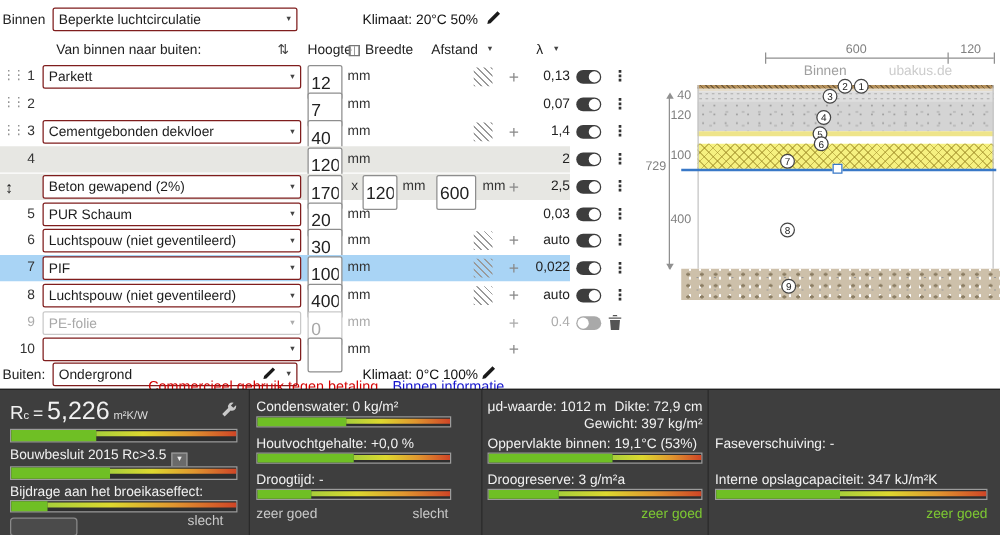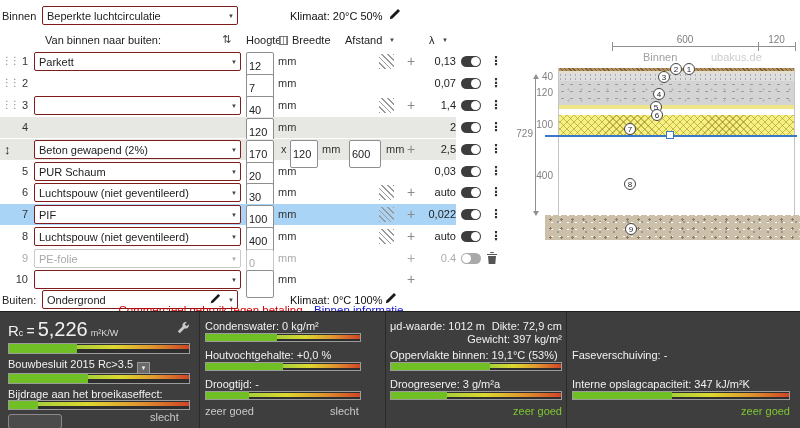--- a/index.html
+++ b/index.html
@@ -12,21 +12,21 @@
   .frow{position:absolute;left:0;width:522px;height:21px}
   .frow>*{position:absolute}
   .lbl{top:5px;color:#222;white-space:nowrap}
   .drag{left:2px;top:3px;font-size:10px;color:#888;letter-spacing:-2px;line-height:14px}
   .num{left:8px;top:4px;width:20px;text-align:right;color:#333}
   .updown{left:4px;top:3px;font-size:13px;color:#222}
   .sel{top:1px;height:19px;background:#fff;border:1px solid #7f1d1d;border-radius:2px;
        padding:3px 13px 12px 4px;overflow:hidden;white-space:nowrap;cursor:default}
   .lsel{left:34px;width:207px}
   .arr{position:absolute;right:3px;top:6px;font-size:6px;color:#444}
-  .inp{top:1px;height:19px;border:1px solid #8e8e8e;border-radius:2px;font:inherit;font-size:11px;
+  .inp{top:1px;height:19px;border:1px solid #8e8e8e;border-radius:2px;font:inherit;font-size:14px;
        padding:13px 2px;background:#fff;color:#222}
   .thk{left:246px;width:28px}
   .mm{left:278px;top:4px;color:#333}
   .gwx{left:281px;top:4px;color:#333}
   .inp2{left:290px;width:28px}
   .mmb{left:322px;top:4px;color:#333}
   .inp3{left:349px;width:32px}
   .mmc{left:386px;top:4px;color:#333}
   .hatch{left:379px;top:3px;width:15px;height:15px;
          background:repeating-linear-gradient(45deg,#9a9a9a 0 1px,transparent 1px 4px)}
@@ -163,20 +163,21 @@
       <span class="mm">mm</span>
       <span class="lam">0,07</span>
       <span class="switch"></span>
       <span class="dots">⋮</span>
     </div>
 
     <div class="frow" style="top:95px">
       <span class="drag">⋮⋮</span>
       <span class="num">3</span>
       <div class="sel lsel">
+        <span>Cementgebonden dekvloer</span>
         <span class="arr">▼</span>
       </div>
       <input class="inp thk" value="40" style="">
       <span class="mm">mm</span>
       <span class="hatch"></span>
       <span class="plus">+</span>
       <span class="lam">1,4</span>
       <span class="switch"></span>
       <span class="dots">⋮</span>
     </div>

